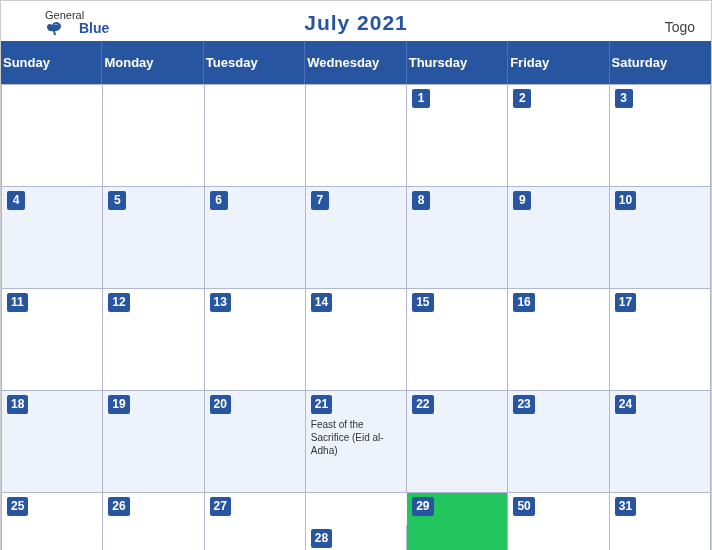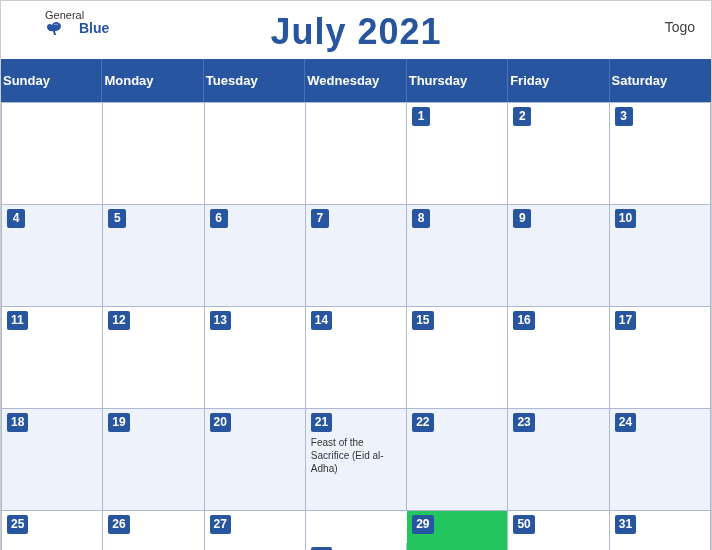--- a/index.html
+++ b/index.html
@@ -47,21 +47,21 @@
       line-height: 1.1;
       display: flex;
       align-items: center;
       gap: 16px;
     }
     .logo-bird {
       width: 18px;
       height: 16px;
     }
     .month-title {
-      font-size: 36px;
+      font-size: 21px;
       color: #2855a0;
       font-weight: bold;
       letter-spacing: 1px;
     }
     .country-label {
       position: absolute;
       right: 16px;
       top: 18px;
       font-size: 14px;
       color: #404040;

